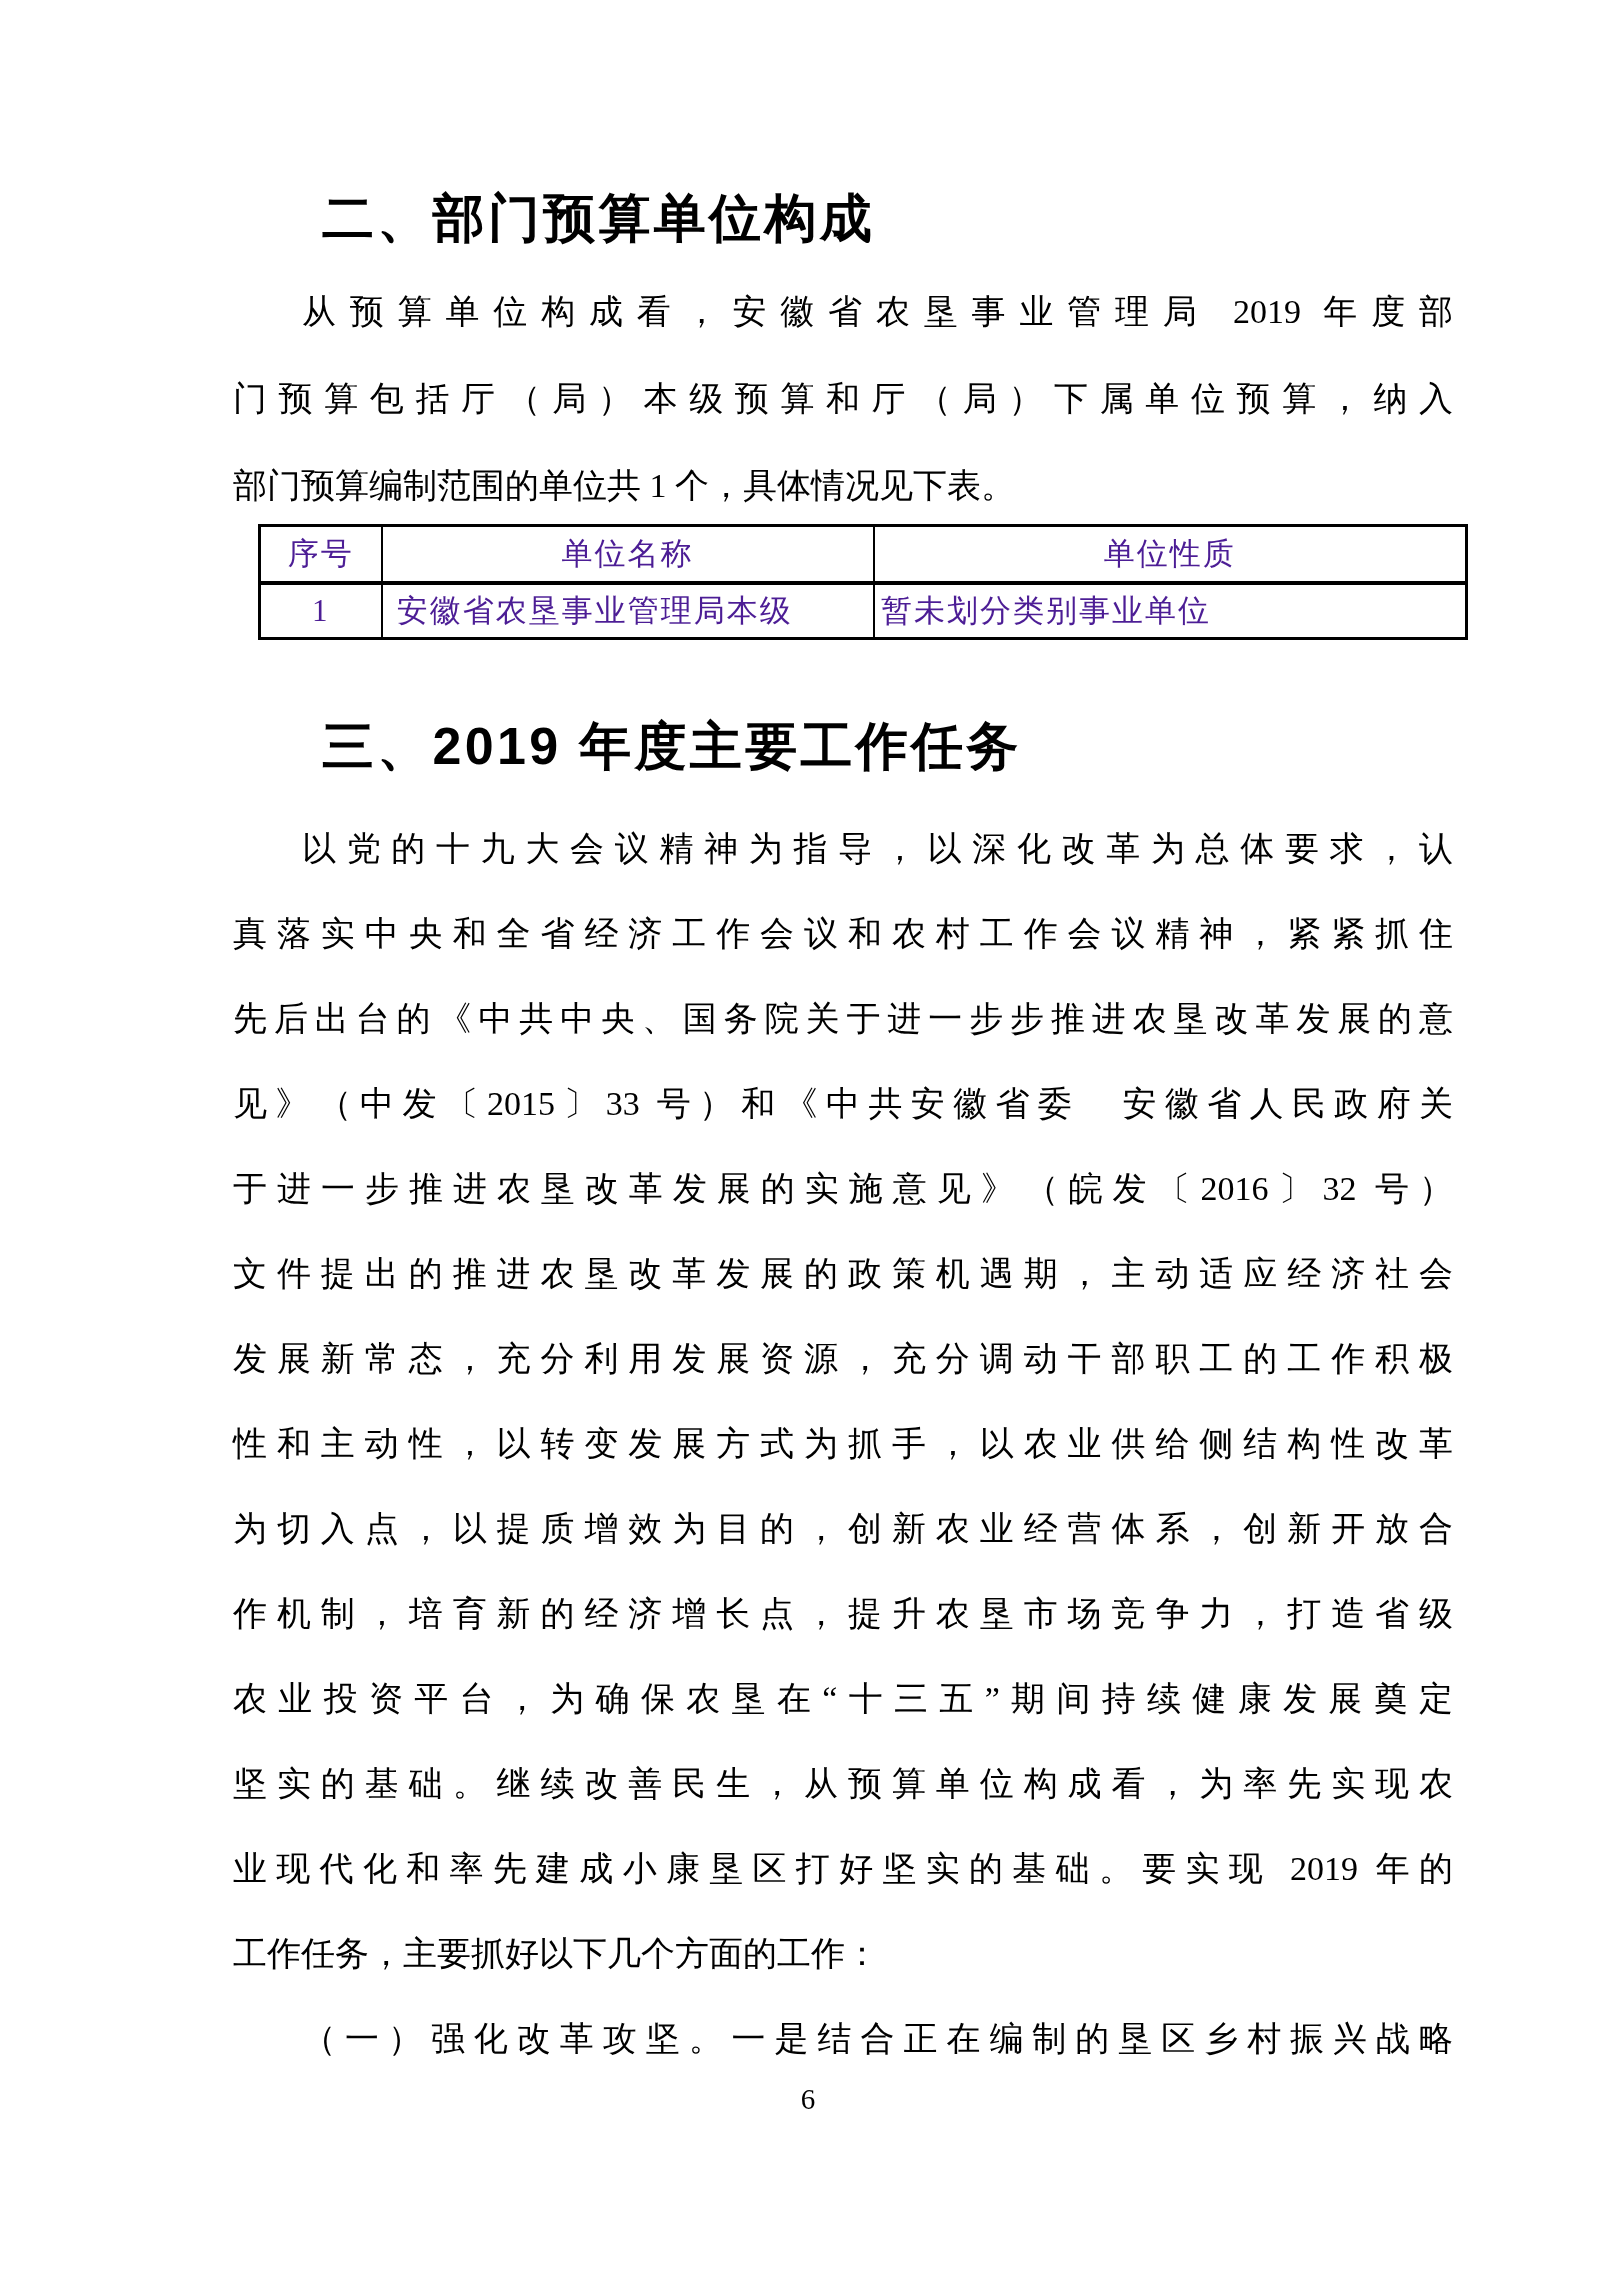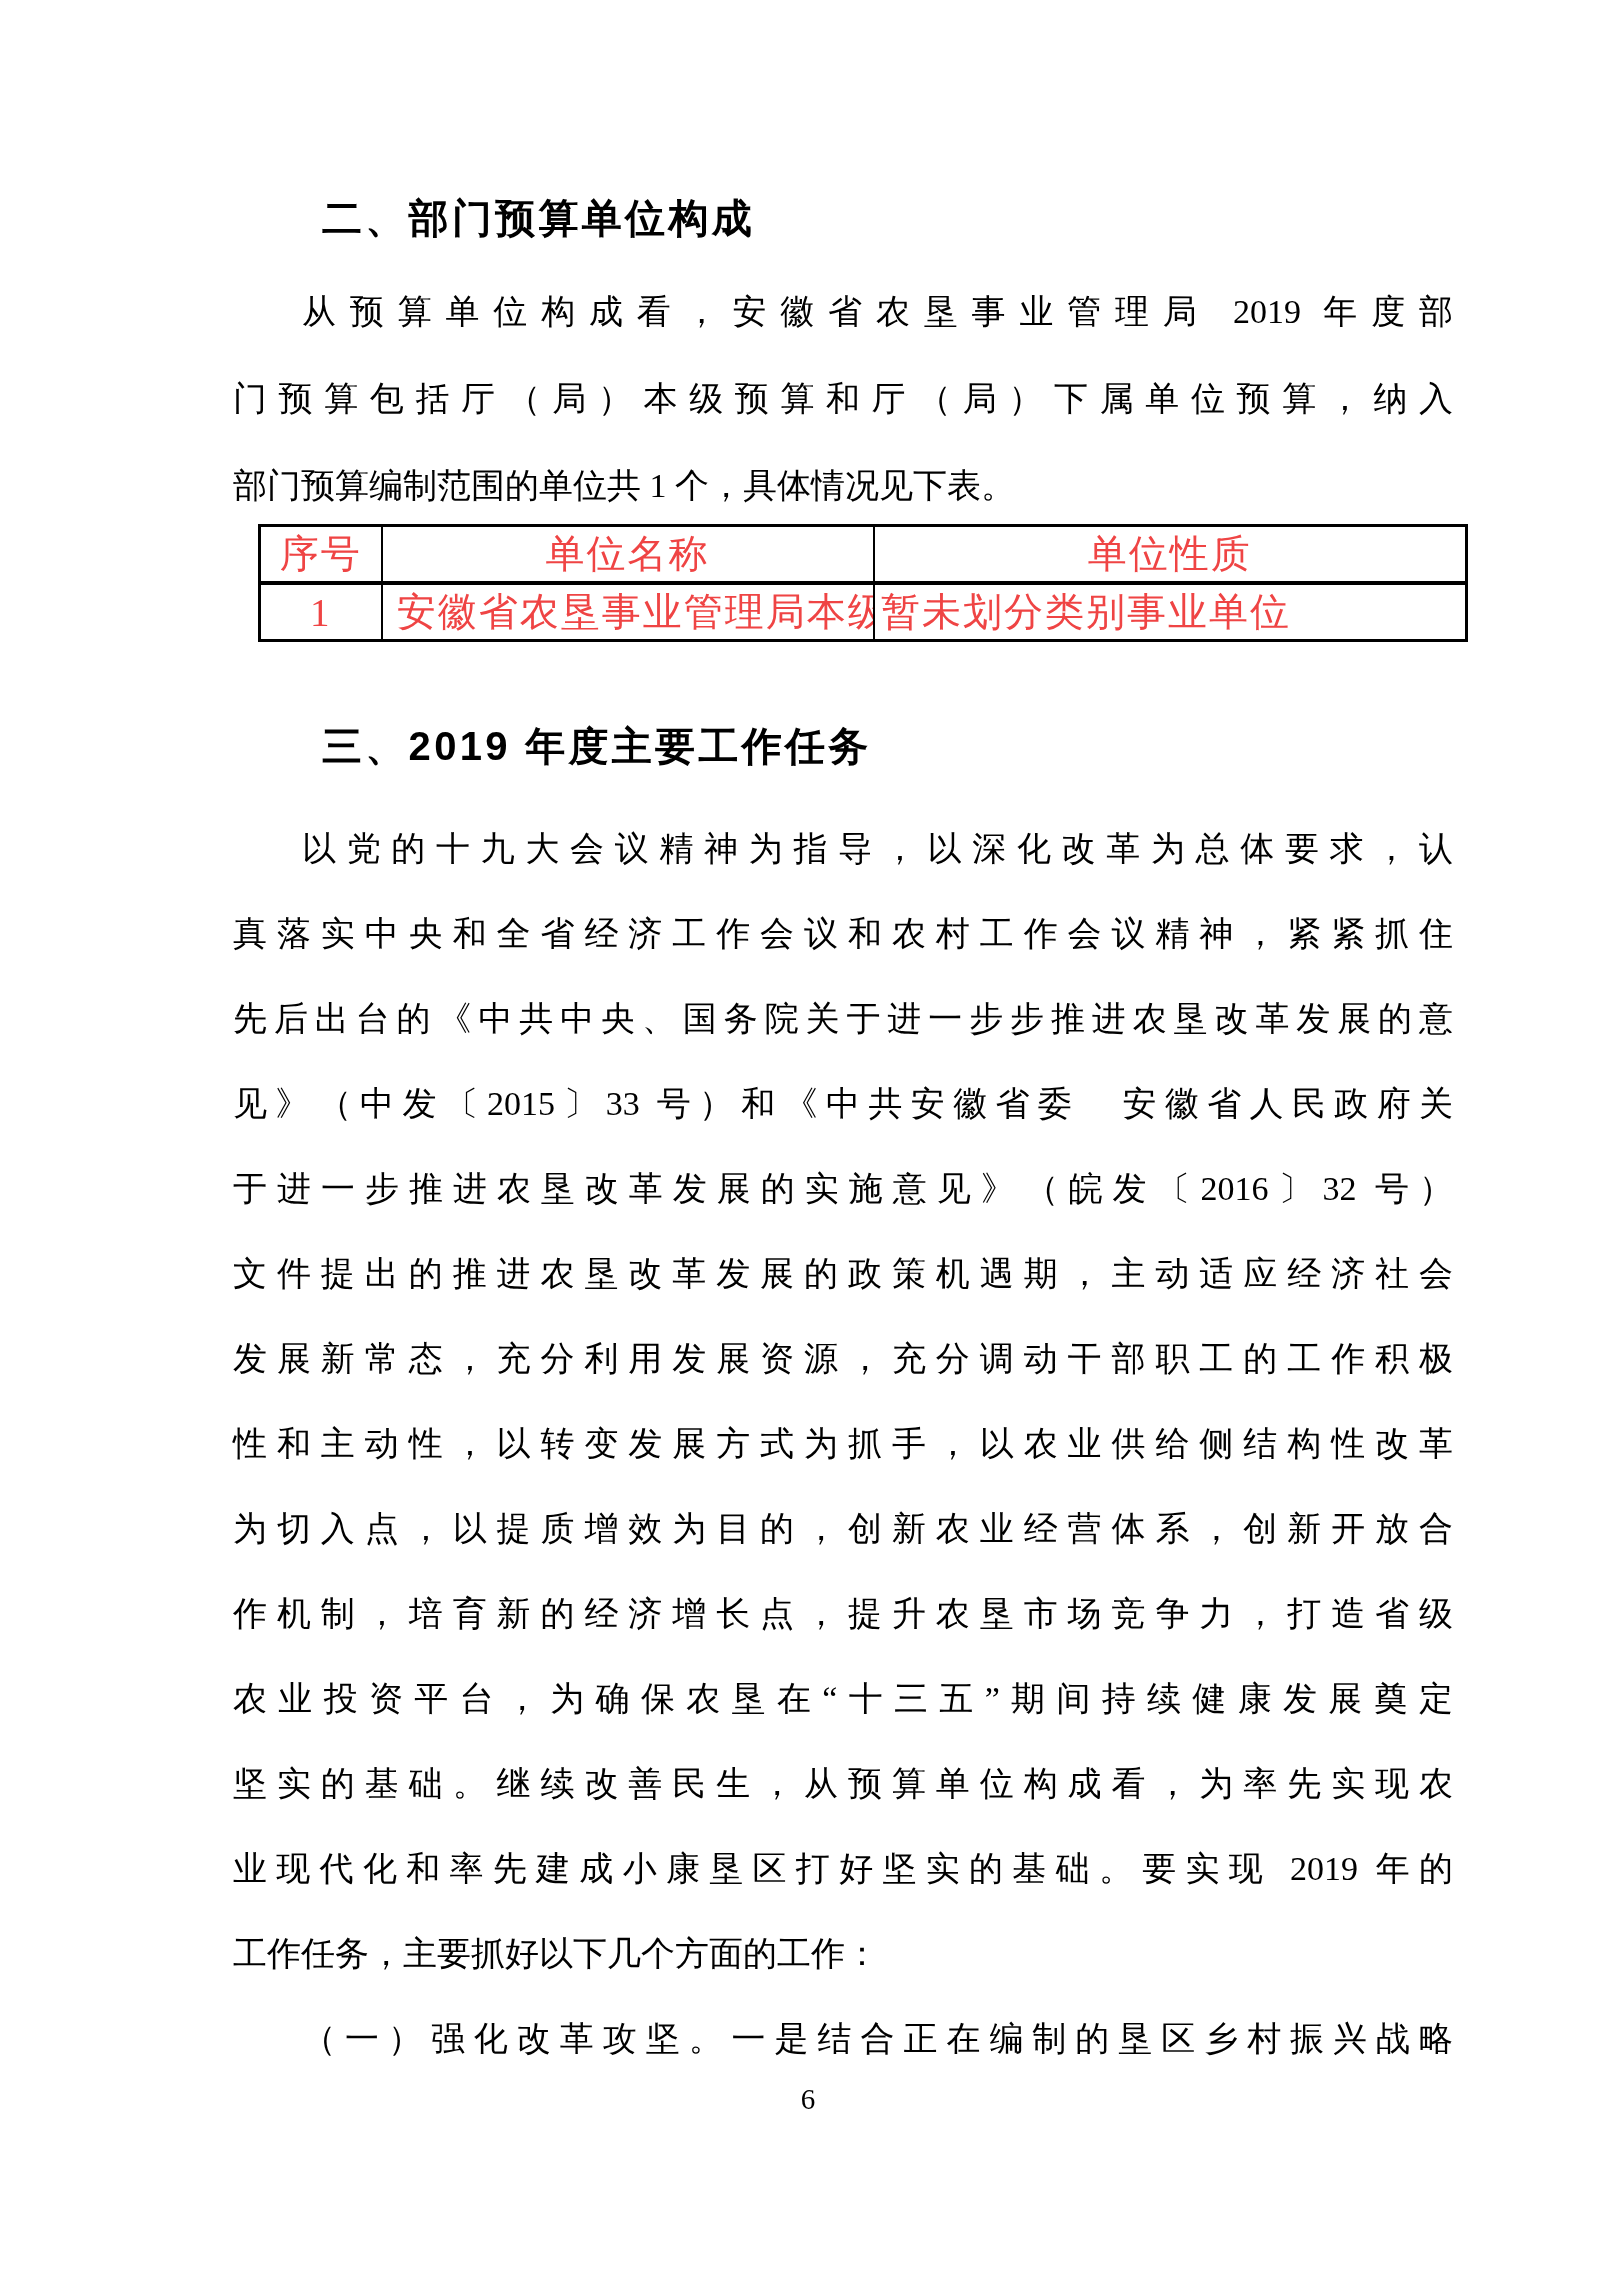--- a/index.html
+++ b/index.html
@@ -18,21 +18,21 @@
     position: absolute;
     inset: 0;
     background: #ffffff;
   }
   
   .doc-heading {
     position: absolute;
     left: 322px;
     font-family: "Liberation Sans", "DejaVu Sans", sans-serif;
     font-weight: 700;
-    font-size: 40px;
+    font-size: 52px;
     letter-spacing: 3.3px;
     line-height: 47px;
     white-space: nowrap;
     color: #000000;
   }
   #section2-heading { top: 195px; }
   #section3-heading { top: 723px; }
   
   .para-flow {
     position: absolute;
@@ -58,23 +58,23 @@
     text-align-last: left;
   }
   
   #budget-units-table {
     position: absolute;
     top: 524px;
     left: 258px;
     width: 1207px;
     border-collapse: collapse;
     table-layout: fixed;
-    font-size: 39px;
+    font-size: 31px;
     letter-spacing: 2px;
-    color: #ef4444;
+    color: #4c1d95;
   }
   #budget-units-table th,
   #budget-units-table td {
     border: 2.6px solid #000000;
     font-weight: normal;
     vertical-align: middle;
     overflow: hidden;
     white-space: nowrap;
   }
   #budget-units-table { border: 3.9px solid #000000; }

